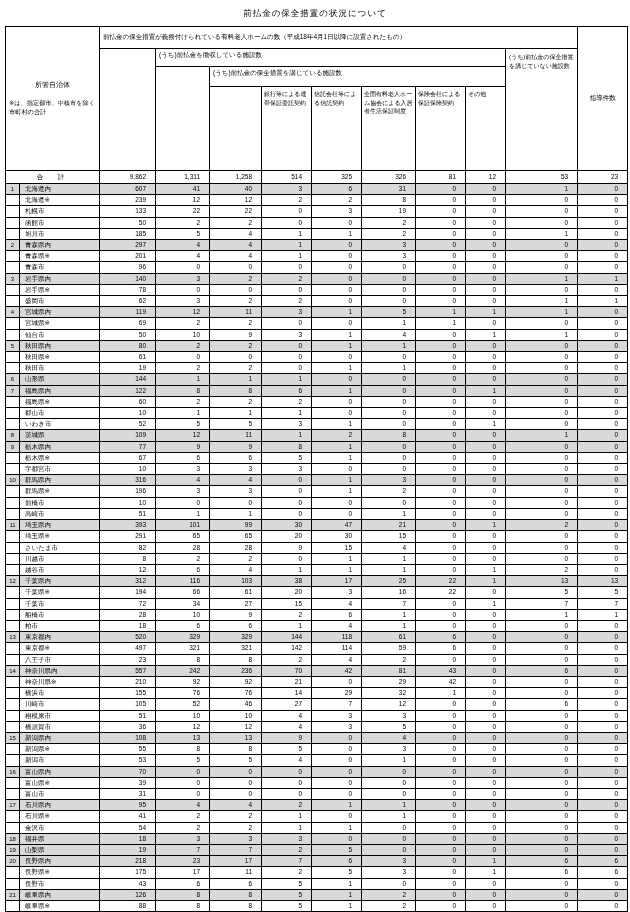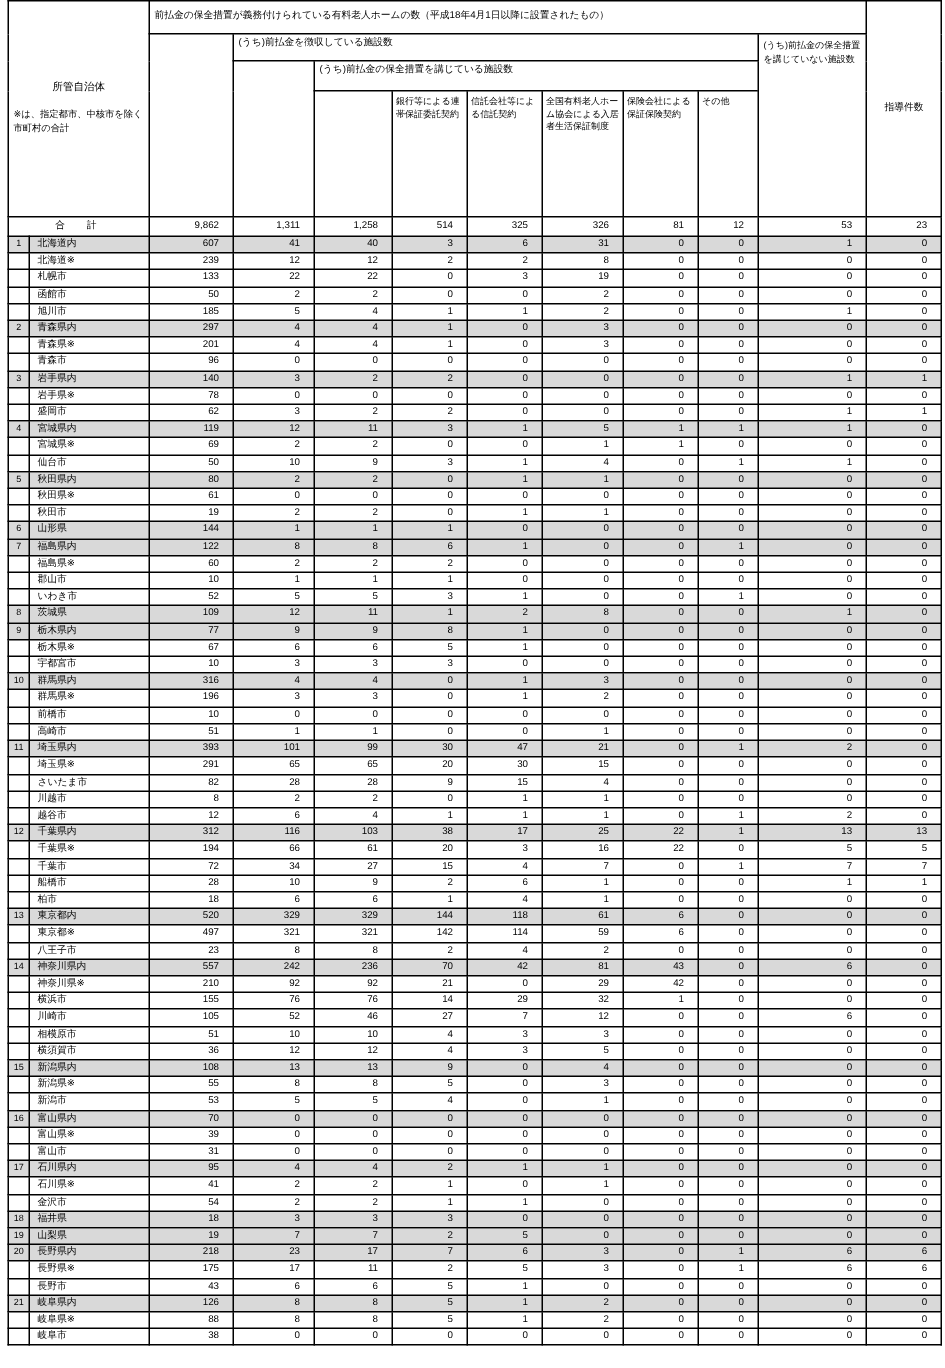--- a/index.html
+++ b/index.html
@@ -42,20 +42,21 @@
   .c-name { text-align: left; padding-left: 5px; }
   .c-val { text-align: right; padding-right: 9px; }
   .c-total-label { text-align: center; letter-spacing: 4px; }
   tr.shaded td { background: #d9d9d9; }
   tr.total-row td { height: 12px; line-height: 12px; border-bottom-width: 1.5px; }
 </style>
 </head>
 <body>
 
 <div class="page">
+  <div class="title">前払金の保全措置の状況について</div>
 
   <table>
     <colgroup>
       <col style="width:14px">
         <col style="width:80px">
       <col style="width:56px">
         <col style="width:54px">
         <col style="width:52px">
       <col style="width:50px">
         <col style="width:50px">

